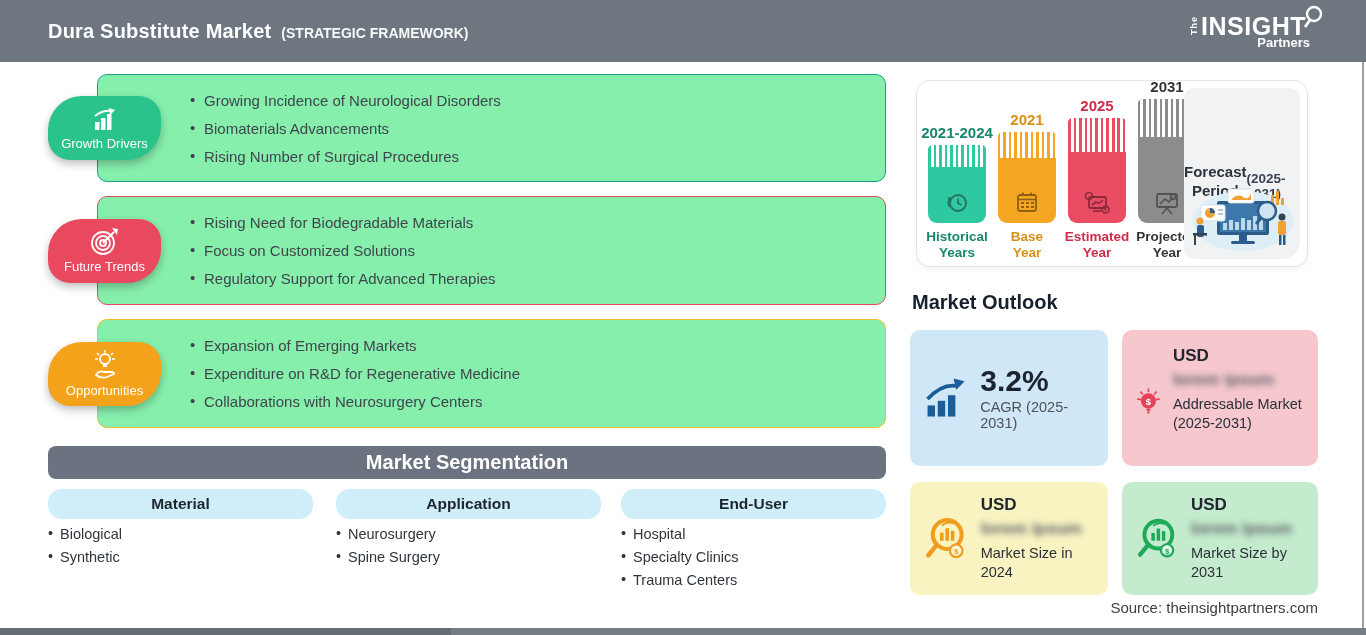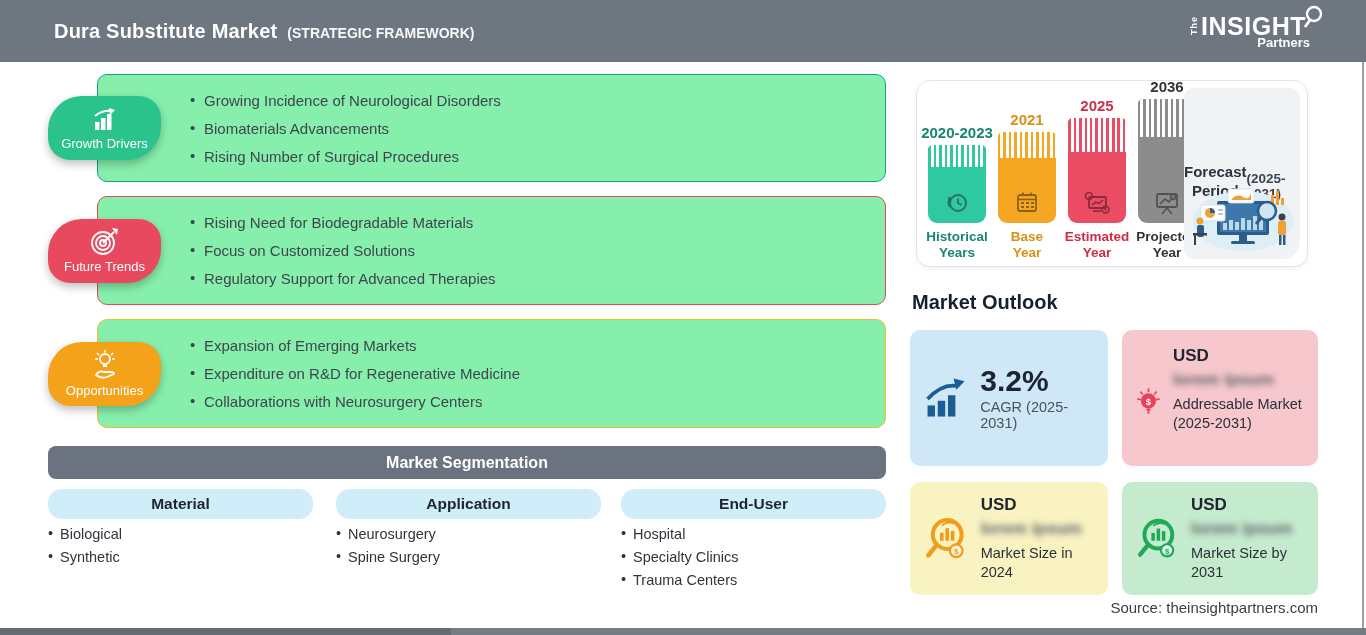--- a/index.html
+++ b/index.html
@@ -3,21 +3,21 @@
 <meta charset="utf-8">
 <style>
   * { margin:0; padding:0; box-sizing:border-box; }
   body { font-family:"Liberation Sans", sans-serif; background:#ffffff; }
   .page { position:relative; width:1366px; height:635px; background:#ffffff; overflow:hidden; }
 
   
   .header { position:absolute; top:0; left:0; width:1366px; height:62px;
             background:#6e7680; display:flex; align-items:center; justify-content:space-between;
             padding:0 40px 0 48px; }
-  .header-title { color:#ffffff; display:flex; align-items:baseline; gap:10px;margin-left:6px; }
+  .header-title { color:#ffffff; display:flex; align-items:baseline; gap:10px; }
   .header-title .main { font-size:20px; font-weight:bold; letter-spacing:.2px; }
   .header-title .sub  { font-size:14px; font-weight:600; opacity:.95; }
   .logo { color:#fff; display:flex; flex-direction:column; align-items:flex-end; line-height:1; }
   .logo-main { display:flex; align-items:center; }
   .logo-the { writing-mode:vertical-rl; transform:rotate(180deg); font-size:9px; font-weight:bold;
               letter-spacing:1px; margin-right:2px; }
   .logo-insight { font-size:25px; font-weight:800; letter-spacing:.5px; }
   .logo-mag { margin-left:-4px; margin-top:-16px; }
   .logo-partners { font-size:13px; font-weight:bold; margin-top:-3px; padding-right:16px; }
 
@@ -38,21 +38,21 @@
   .row-opportunities{ top:319px; height:109px; }
   .row-drivers .feature-box       { border:1.6px solid #1a9e87; }
   .row-trends .feature-box        { border:1.6px solid #e04a5e; }
   .row-opportunities .feature-box { border:1.6px solid #eec12f; }
   .badge-green  { background:#2bc38c; }
   .badge-red    { background:#e8495f; }
   .badge-orange { background:#f5a21b; }
 
   
   .seg-bar { position:absolute; left:48px; top:446px; width:838px; height:33px; background:#6b7280;
-             border-radius:8px; color:#fff; font-size:16px; font-weight:bold;
+             border-radius:8px; color:#fff; font-size:20px; font-weight:bold;
              display:flex; align-items:center; justify-content:center; }
   .seg-col-head { position:absolute; top:489px; width:265px; height:30px; background:#cfeef9;
                   border-radius:14px; display:flex; align-items:center; justify-content:center;
                   font-size:15.5px; font-weight:bold; color:#1d252e; }
   .seg-col-list { position:absolute; top:526px; list-style:none; }
   .seg-col-list li { font-size:14.5px; color:#2f353c; position:relative; padding-left:12px; margin-bottom:7px; }
   .seg-col-list li::before { content:"•"; position:absolute; left:0; top:-1px; color:#2f353c; }
   .col1 { left:48px; } .col2 { left:336px; } .col3 { left:621px; }
 
   
@@ -211,21 +211,21 @@
   <ul class="seg-col-list col3">
     <li>Hospital</li>
     <li>Specialty Clinics</li>
     <li>Trauma Centers</li>
   </ul>
 
   <div class="timeline-card">
     <div class="bars-row">
 
       <div class="tbar-col tb0">
-        <div class="tbar-year">2020-2023</div>
+        <div class="tbar-year">2021-2024</div>
         <div class="tbar">
           <svg class="bar-ico" width="28" height="26" viewBox="0 0 28 26">
             <circle cx="15" cy="13" r="8" fill="none" stroke="#1e3a34" stroke-width="1.8"></circle>
             <polyline points="15,8.5 15,13 18.5,15" fill="none" stroke="#1e3a34" stroke-width="1.8"></polyline>
             <path d="M7 17 Q4 13 6.5 8.5" fill="none" stroke="#1e3a34" stroke-width="1.8"></path>
             <path d="M4.5 7 L8.5 7.5 L6.5 11 Z" fill="#1e3a34"></path>
           </svg>
         </div>
         <div class="tbar-label">Historical Years</div>
       </div>
@@ -258,21 +258,21 @@
             <circle cx="7" cy="6" r="3.5" fill="none" stroke="#4d1220" stroke-width="1.6"></circle>
             <circle cx="23.5" cy="19.5" r="3.5" fill="none" stroke="#4d1220" stroke-width="1.6"></circle>
             <line x1="23.5" y1="17.8" x2="23.5" y2="21.2" stroke="#4d1220" stroke-width="1.4"></line>
             <line x1="11" y1="21" x2="19" y2="21" stroke="#4d1220" stroke-width="1.6"></line>
           </svg>
         </div>
         <div class="tbar-label">Estimated Year</div>
       </div>
 
       <div class="tbar-col tb3">
-        <div class="tbar-year">2036</div>
+        <div class="tbar-year">2031</div>
         <div class="tbar">
           <svg class="bar-ico" width="30" height="26" viewBox="0 0 30 26">
             <rect x="5" y="4" width="20" height="13" rx="1.5" fill="none" stroke="#2c2c2c" stroke-width="1.8"></rect>
             <path d="M8 14 L13 9 L17 12 L21 7" fill="none" stroke="#2c2c2c" stroke-width="1.6"></path>
             <circle cx="21" cy="7" r="2.5" fill="none" stroke="#2c2c2c" stroke-width="1.4"></circle>
             <line x1="15" y1="17" x2="15" y2="20" stroke="#2c2c2c" stroke-width="1.6"></line>
             <line x1="15" y1="18" x2="10" y2="24" stroke="#2c2c2c" stroke-width="1.6"></line>
             <line x1="15" y1="18" x2="20" y2="24" stroke="#2c2c2c" stroke-width="1.6"></line>
           </svg>
         </div>

